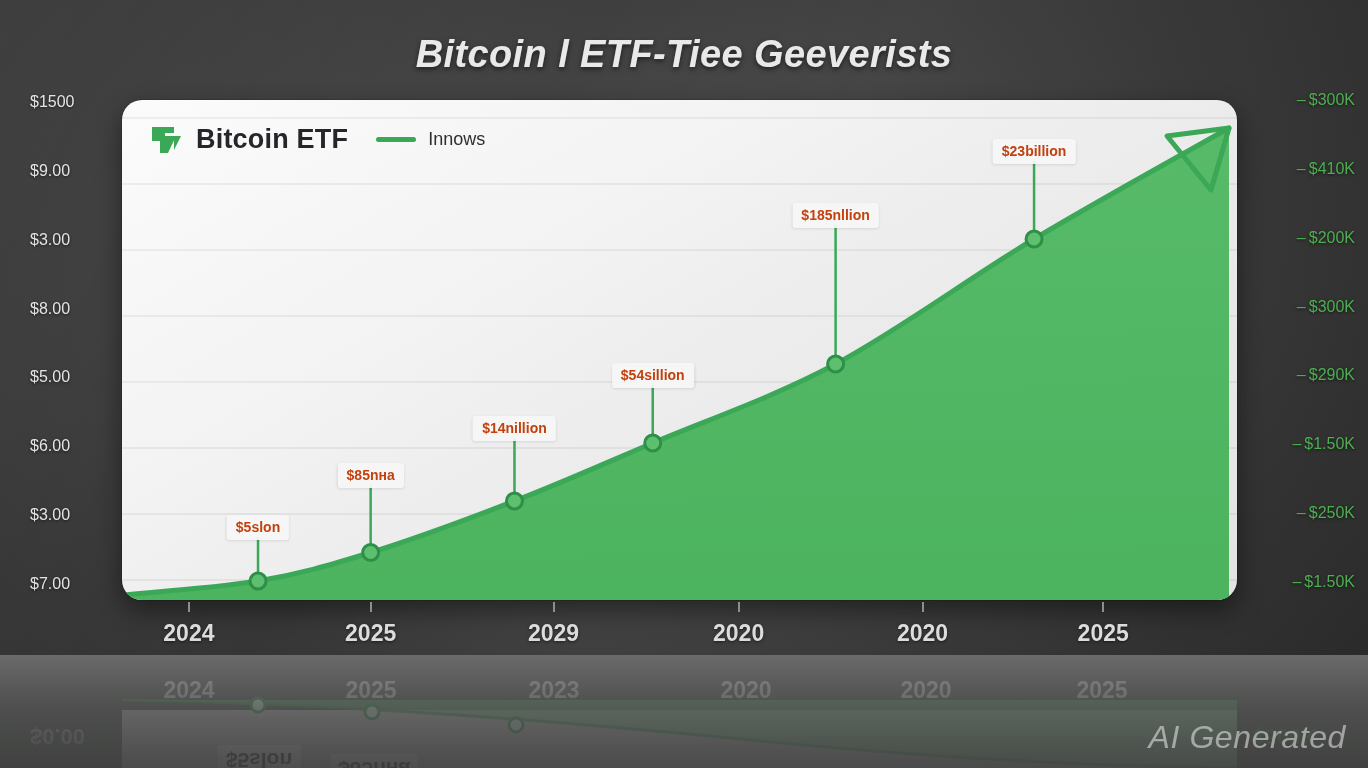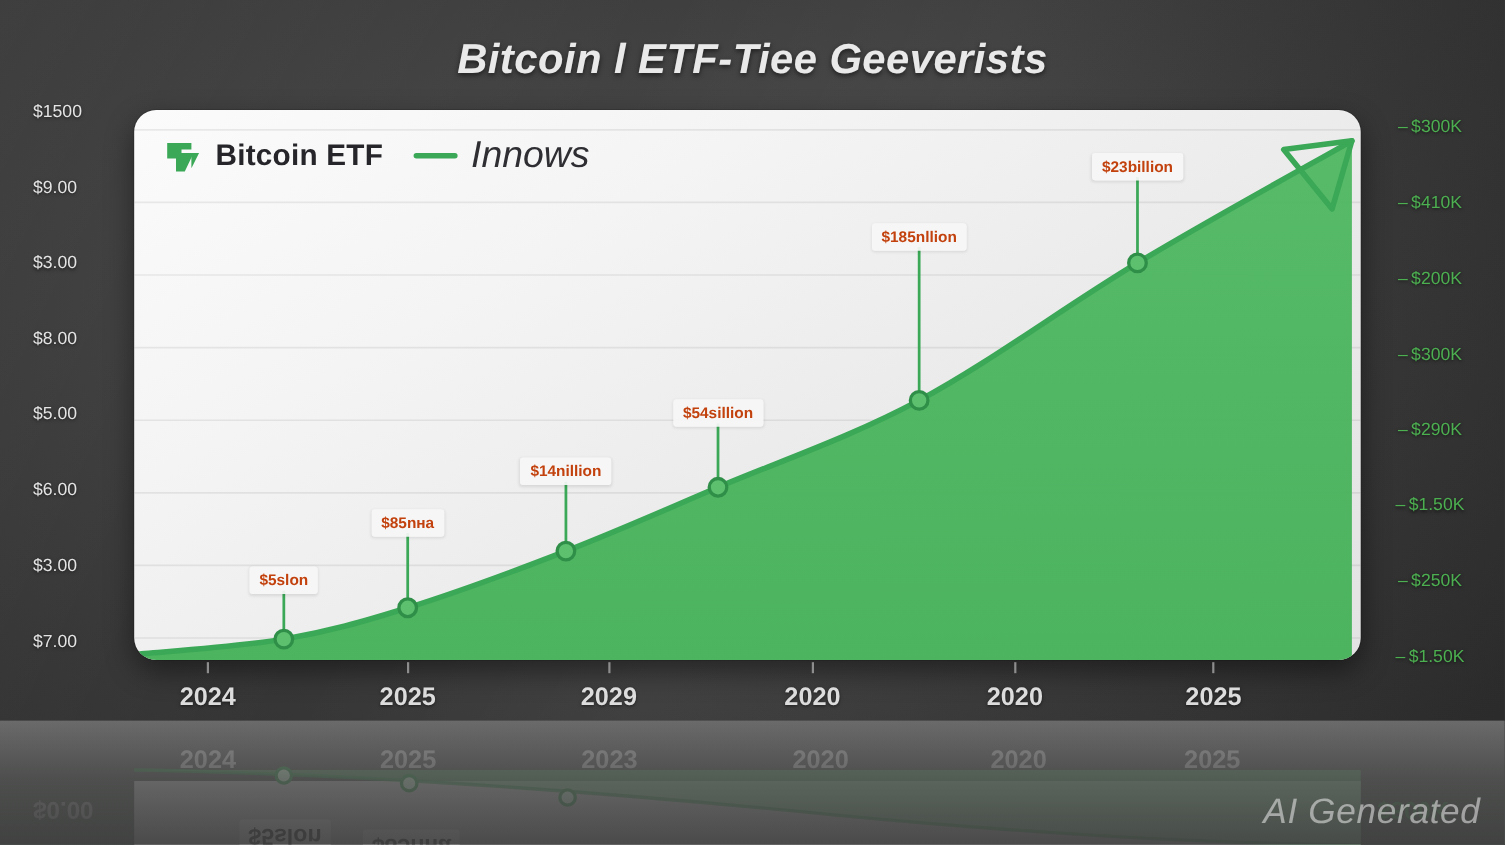--- a/index.html
+++ b/index.html
@@ -45,22 +45,22 @@
     position: absolute;
     display: flex;
     flex-direction: column;
     justify-content: space-between;
   }
   #left-axis {
     left: 30px; top: 94px; width: 92px; height: 498px;
     align-items: flex-start;
   }
   #right-axis {
-    left: 1245px; top: 108px; width: 110px; height: 498px;
-    align-items: center;
+    left: 1245px; top: 92px; width: 110px; height: 498px;
+    align-items: flex-end;
   }
   .ytick {
     font-size: 16px; font-weight: normal;
     color: #e4e4e4;
     text-shadow: 0 1px 3px rgba(0,0,0,.55);
     line-height: 1;
     white-space: nowrap;
   }
   .ytick.right {
     color: #4caf50;
@@ -108,21 +108,21 @@
     display: flex; align-items: center; gap: 12px;
     z-index: 5;
   }
   #legend-logo { width: 34px; height: 34px; display: block; }
   #legend-brand {
     font-size: 27px; font-weight: bold; color: #26262a; letter-spacing: .2px;
   }
   #legend-swatch {
     width: 40px; height: 5px; border-radius: 3px; background: #3aa856; margin-left: 16px;
   }
-  #legend-series { font-size: 34px; color: #2f2f33; font-style: italic; }
+  #legend-series { font-size: 18px; color: #2f2f33; }
 
   
   .dlabel {
     position: absolute;
     transform: translateX(-50%);
     background: rgba(246,246,246,.93);
     color: #c2410c;
     font-size: 14px; font-weight: bold;
     padding: 4px 9px 5px;
     border-radius: 3px;

